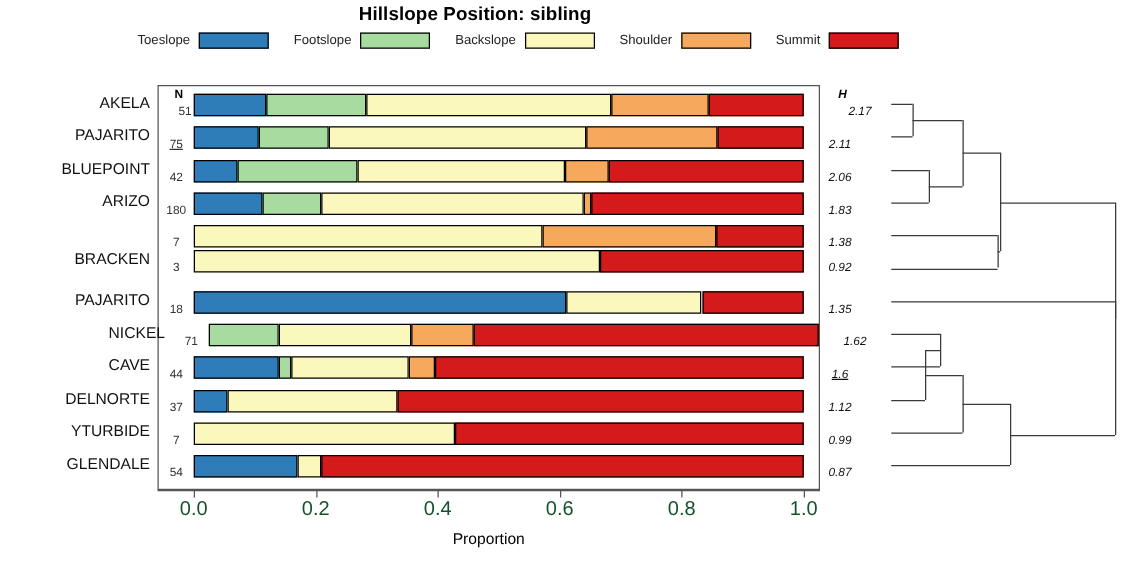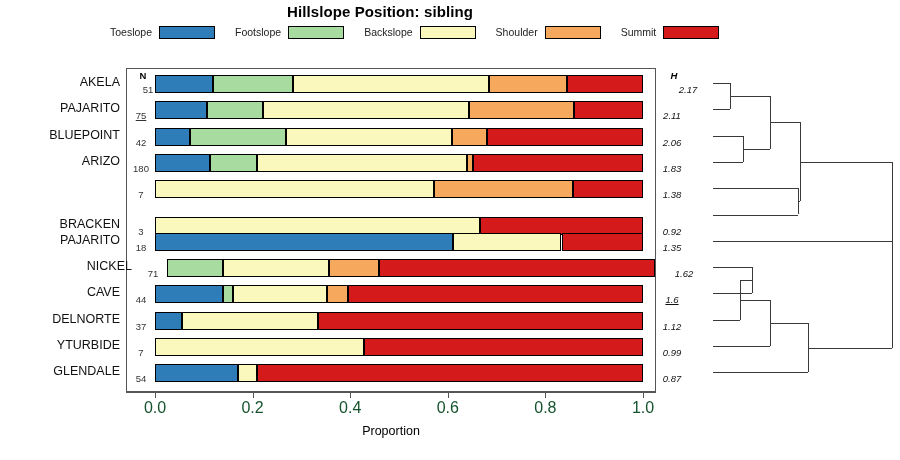--- a/index.html
+++ b/index.html
@@ -174,21 +174,21 @@
       </div>
       <div class="row" style="top: 179.2px; left: 0px; width: 900px;">
         <div class="ncell" style="left: 128px; width: 26px; top: 10px;">7</div>
         <div class="hcell" style="left: 655px; width: 34px; top: 10px;">1.38</div>
         <div class="bar" style="left: 155px; width: 488px; top: 1px;">
           <div class="seg" style="left: 0px; width: 278.648px; background: rgb(251, 248, 189);"></div>
           <div class="seg" style="left: 278.648px; width: 139.568px; background: rgb(246, 168, 92);"></div>
           <div class="seg" style="left: 418.216px; width: 69.784px; background: rgb(212, 26, 26);"></div>
         </div>
       </div>
-      <div class="row" style="top: 216px; left: 0px; width: 900px;">
+      <div class="row" style="top: 199px; left: 0px; width: 900px;">
         <div class="rowname" style="left: 0px; width: 120px; top: 1px;">BRACKEN</div>
         <div class="ncell" style="left: 128px; width: 26px; top: 10px;">3</div>
         <div class="hcell" style="left: 655px; width: 34px; top: 10px;">0.92</div>
         <div class="bar" style="left: 155px; width: 488px; top: 1px;">
           <div class="seg" style="left: 0px; width: 325.496px; background: rgb(251, 248, 189);"></div>
           <div class="seg" style="left: 325.496px; width: 162.504px; background: rgb(212, 26, 26);"></div>
         </div>
       </div>
       <div class="row" style="top: 231.8px; left: 0px; width: 900px;">
         <div class="rowname" style="left: 0px; width: 120px; top: 1px;">PAJARITO</div>

